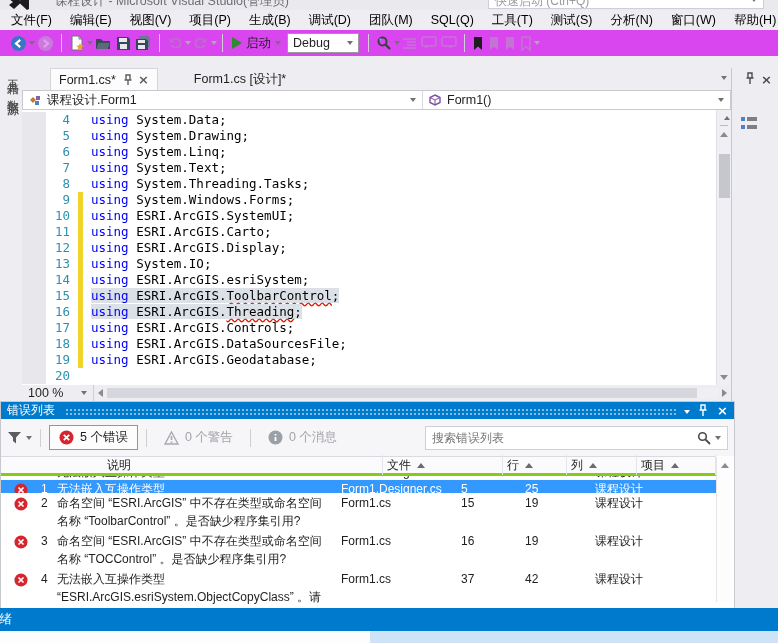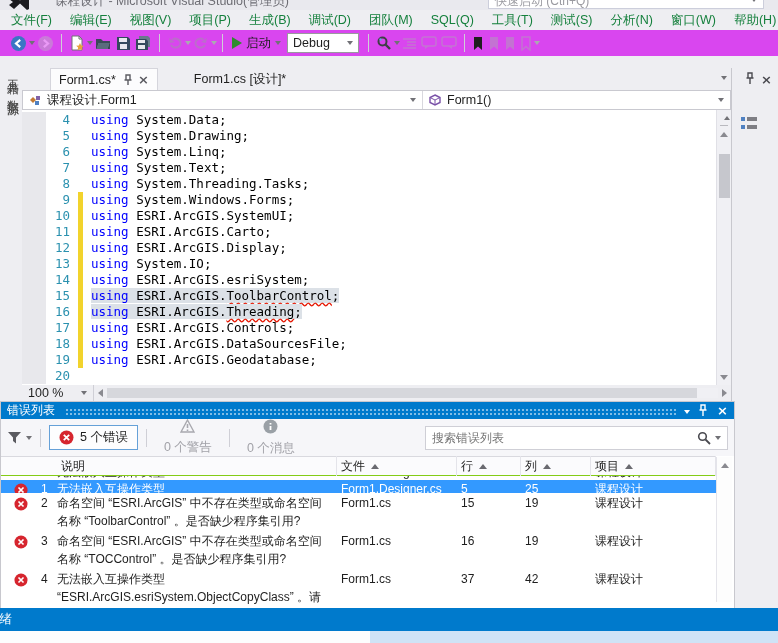--- a/index.html
+++ b/index.html
@@ -9,21 +9,21 @@
 
   
   .titlebar { position:absolute; left:0; top:0; width:778px; height:10px; background:#e9e9ee; overflow:hidden; }
   .vslogo { position:absolute; left:8px; top:-6px; }
   .title-text { position:absolute; left:55px; top:-7px; color:#6d6d74; font-size:12.5px; white-space:nowrap; }
   .quicklaunch { position:absolute; left:488px; top:-10px; width:276px; height:19px; background:#fff; border:1px solid #cccedb; color:#9a9aa0; font-size:12px; padding:2px 6px; display:flex; }
   .quicklaunch .caret { margin-left:auto; margin-top:5px; }
 
   
   .menubar { position:absolute; left:0; top:10px; width:778px; height:20px; display:flex; align-items:center; padding-left:2px; background:#eeeef2; }
-  .menu-item { padding:2px 9px; color:#15803d; white-space:nowrap; cursor:default; }
+  .menu-item { padding:2px 9px; color:#000000; white-space:nowrap; cursor:default; }
 
   
   .toolbar { position:absolute; left:0; top:30px; width:778px; height:26px; display:flex; align-items:center; padding-left:8px; background:#d946ef; }
   .tbtn { display:flex; align-items:center; padding:0 2px; height:22px; }
   .caret { width:0; height:0; border-left:3px solid transparent; border-right:3px solid transparent; border-top:4px solid #717176; display:inline-block; }
   .caret.dim { border-top-color:#aaaab0; }
   .tsep { width:1px; height:18px; background:#cfcfd6; margin:0 5px; }
   .start-label { color:#1e1e1e; margin:0 4px 0 3px; }
   .combo { display:flex; align-items:center; width:72px; height:20px; background:#fff; border:1px solid #99999f; padding:0 5px; margin:0 4px; }
   .combo .caret { margin-left:auto; }
@@ -90,26 +90,26 @@
   
   .errorlist { position:absolute; left:0; top:401px; width:735px; height:207px; background:#fff; border:1px solid #c8c8ce; border-bottom:none; }
   .el-title { position:absolute; left:0; top:0; width:733px; height:17px; background:#007acc; color:#fff; display:flex; align-items:center; padding:0 6px; font-size:12px; }
   .el-dots { flex:1; height:8px; margin:2px 8px 0 10px;
     background-image:radial-gradient(rgba(255,255,255,.5) 1px, transparent 1.2px); background-size:4px 4px; }
   .el-title .caret { border-top-color:#fff; margin:2px 8px 0 0; }
   .el-title .xmark { font-weight:bold; font-size:13px; margin-left:9px; }
   .el-toolbar { position:absolute; left:0; top:17px; width:733px; height:37px; background:#f6f6f9; display:flex; align-items:center; padding:12px 6px; }
   .el-toolbar .tsep { margin:0 8px; }
   .errbtn { display:flex; align-items:center; gap:6px; height:25px; padding:0 9px; background:#fdfdfe; border:1px solid #66a1d8; color:#1e1e1e; }
-  .dimbtn { display:flex; align-items:center; gap:6px; color:#a2a2a8; padding:0 9px;flex-direction:column; }
+  .dimbtn { display:flex; align-items:center; gap:6px; color:#a2a2a8; padding:0 9px; }
   .el-search { margin-left:auto; width:303px; height:24px; background:#fff; border:1px solid #cfcfd6; display:flex; align-items:center; padding:0 6px; }
   .el-search input { border:none; outline:none; flex:1; font-size:12px; color:#8a8a90; font-family:inherit; background:transparent; }
   .el-search .caret { margin-left:4px; }
 
-  .el-header { position:absolute; left:0; top:54px; width:715px; height:20px; background:#fbfbfd; border-top:1px solid #d9d9df; border-bottom:1px solid #84cc16; display:flex; align-items:center; font-size:12px; }
+  .el-header { position:absolute; left:0; top:54px; width:715px; height:20px; background:#fbfbfd; border-top:1px solid #d9d9df; border-bottom:3px solid #84cc16; display:flex; align-items:center; font-size:12px;padding-left:46px; }
   .hcol { display:flex; align-items:center; gap:6px; height:20px; padding:0 4px; border-right:1px solid #e4e4ea; }
   .sort-up { width:0; height:0; border-left:4px solid transparent; border-right:4px solid transparent; border-bottom:5px solid #6a6a70; }
   .c-icon { width:40px; flex:none; }
   .c-num { width:16px; flex:none; }
   .c-desc { width:280px; flex:none; }
   .c-file { width:120px; flex:none; }
   .c-line { width:64px; flex:none; }
   .c-col  { width:70px; flex:none; }
   .c-proj { flex:1; }
   .el-header .c-icon, .el-header .c-num { border-right:none; }

